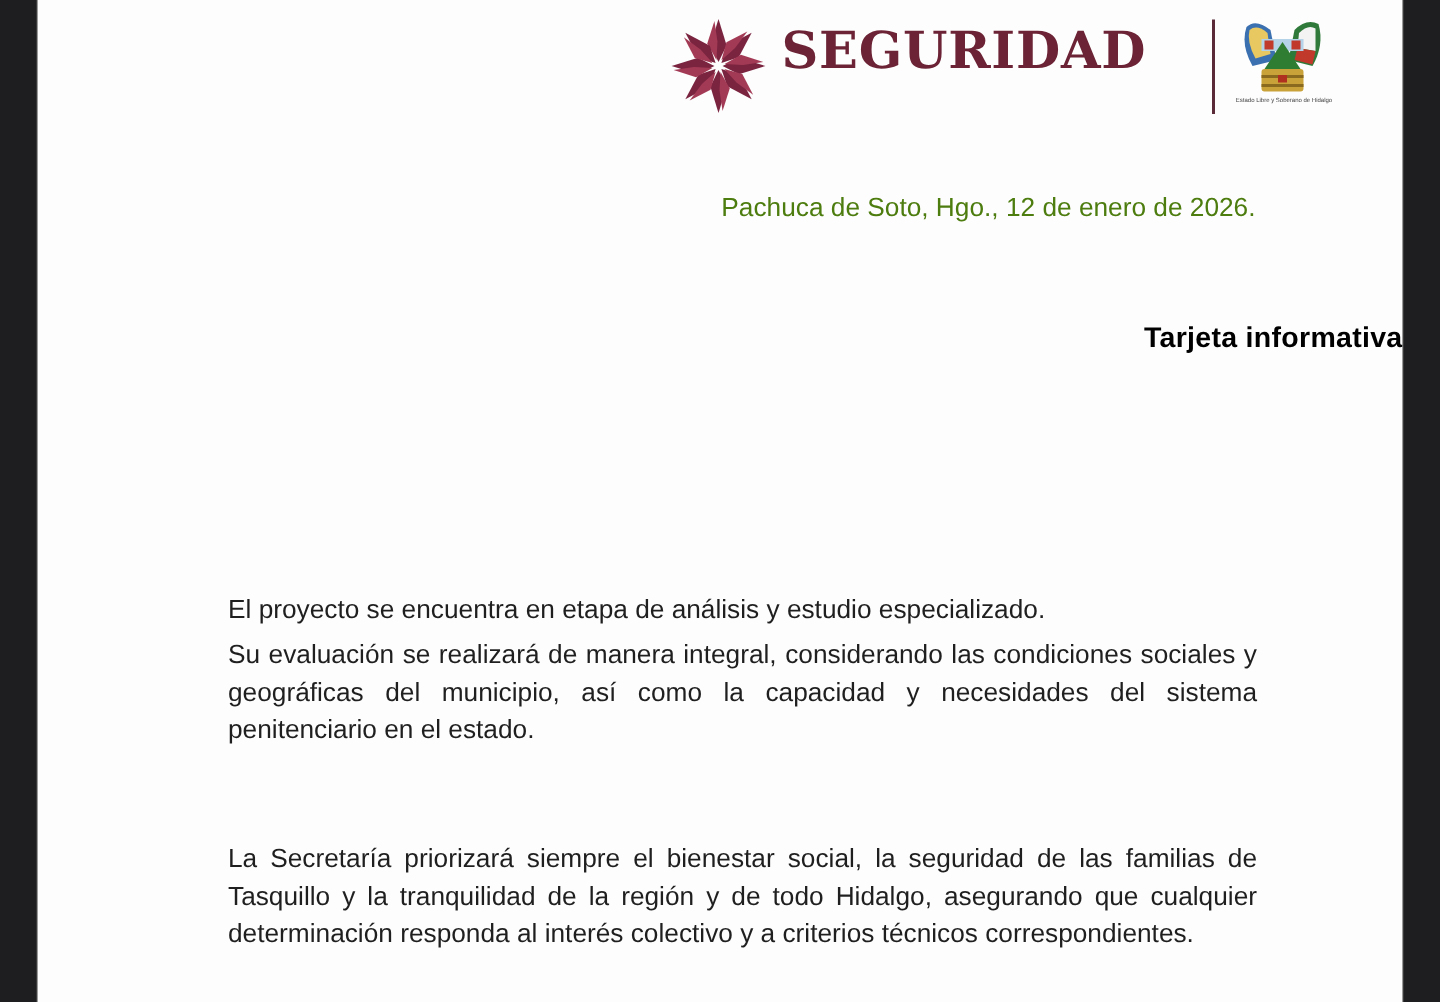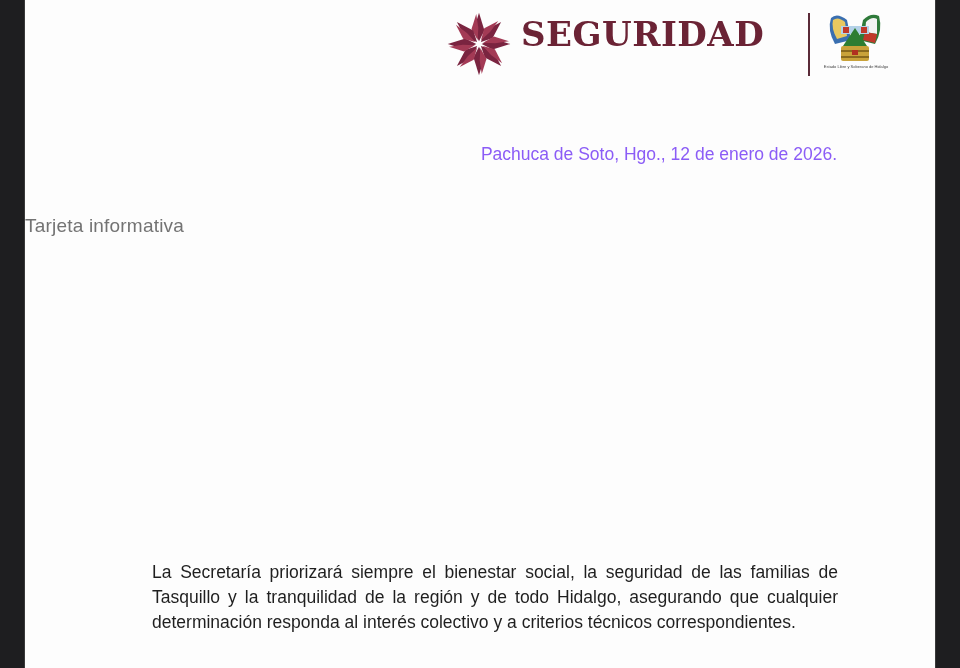--- a/index.html
+++ b/index.html
@@ -29,27 +29,27 @@
     font-size: 14.5px; letter-spacing: 0.3px;
     color: #7a7a7a; white-space: nowrap;
   }
   .divider { position: absolute; left: 783px; top: 13px; width: 2px; height: 63px; background: #5a2a38; }
   .crest { position: absolute; left: 800px; top: 10px; width: 60px; height: 55px; }
   .crest-caption {
     position: absolute; left: 796px; top: 64px; width: 70px;
     font-size: 4px; line-height: 5px; color: #444; text-align: center;
   }
   .date {
-    position: absolute; right: 98px; top: 144px;
-    font-size: 17.5px; color: #8b5cf6; white-space: nowrap;
+    position: absolute; right: 98px; top: 128px;
+    font-size: 17.5px; color: #4d7c0f; white-space: nowrap;
   }
   .title {
     position: absolute; left: 0; width: 100%; top: 215px;
-    text-align: left; font-weight: normal; font-size: 19px;
-    color: #737373; letter-spacing: 0.2px;
+    text-align: right; font-weight: bold; font-size: 19px;
+    color: #000000; letter-spacing: 0.2px;
   }
   .para {
     position: absolute; left: 127px; width: 686px;
     font-size: 17.5px; line-height: 25px; color: #1f1f1f;
     text-align: justify; text-align-last: left;
     margin: 0;
   }
   .p1 { top: 282px; }
   .p2 { top: 394px; }
   .p3 { top: 424px; }
@@ -89,14 +89,16 @@
       <rect x="16" y="40" width="28" height="2" fill="#8a6a1e"></rect>
       <rect x="16" y="46" width="28" height="2" fill="#8a6a1e"></rect>
       <rect x="27" y="40" width="6" height="5" fill="#b03020"></rect>
     </svg>
     <div class="crest-caption">Estado Libre y Soberano de Hidalgo</div>
   </div>
 
   <div class="date">Pachuca de Soto, Hgo., 12 de enero de 2026.</div>
   <div class="title">Tarjeta informativa</div>
 
+  <p class="para p2">El proyecto se encuentra en etapa de análisis y estudio especializado.</p>
+  <p class="para p3">Su evaluación se realizará de manera integral, considerando las condiciones sociales y geográficas del municipio, así como la capacidad y necesidades del sistema penitenciario en el estado.</p>
   <p class="para p4">La Secretaría priorizará siempre el bienestar social, la seguridad de las familias de Tasquillo y la tranquilidad de la región y de todo Hidalgo, asegurando que cualquier determinación responda al interés colectivo y a criterios técnicos correspondientes.</p>
 </div>
 
 </body></html>

